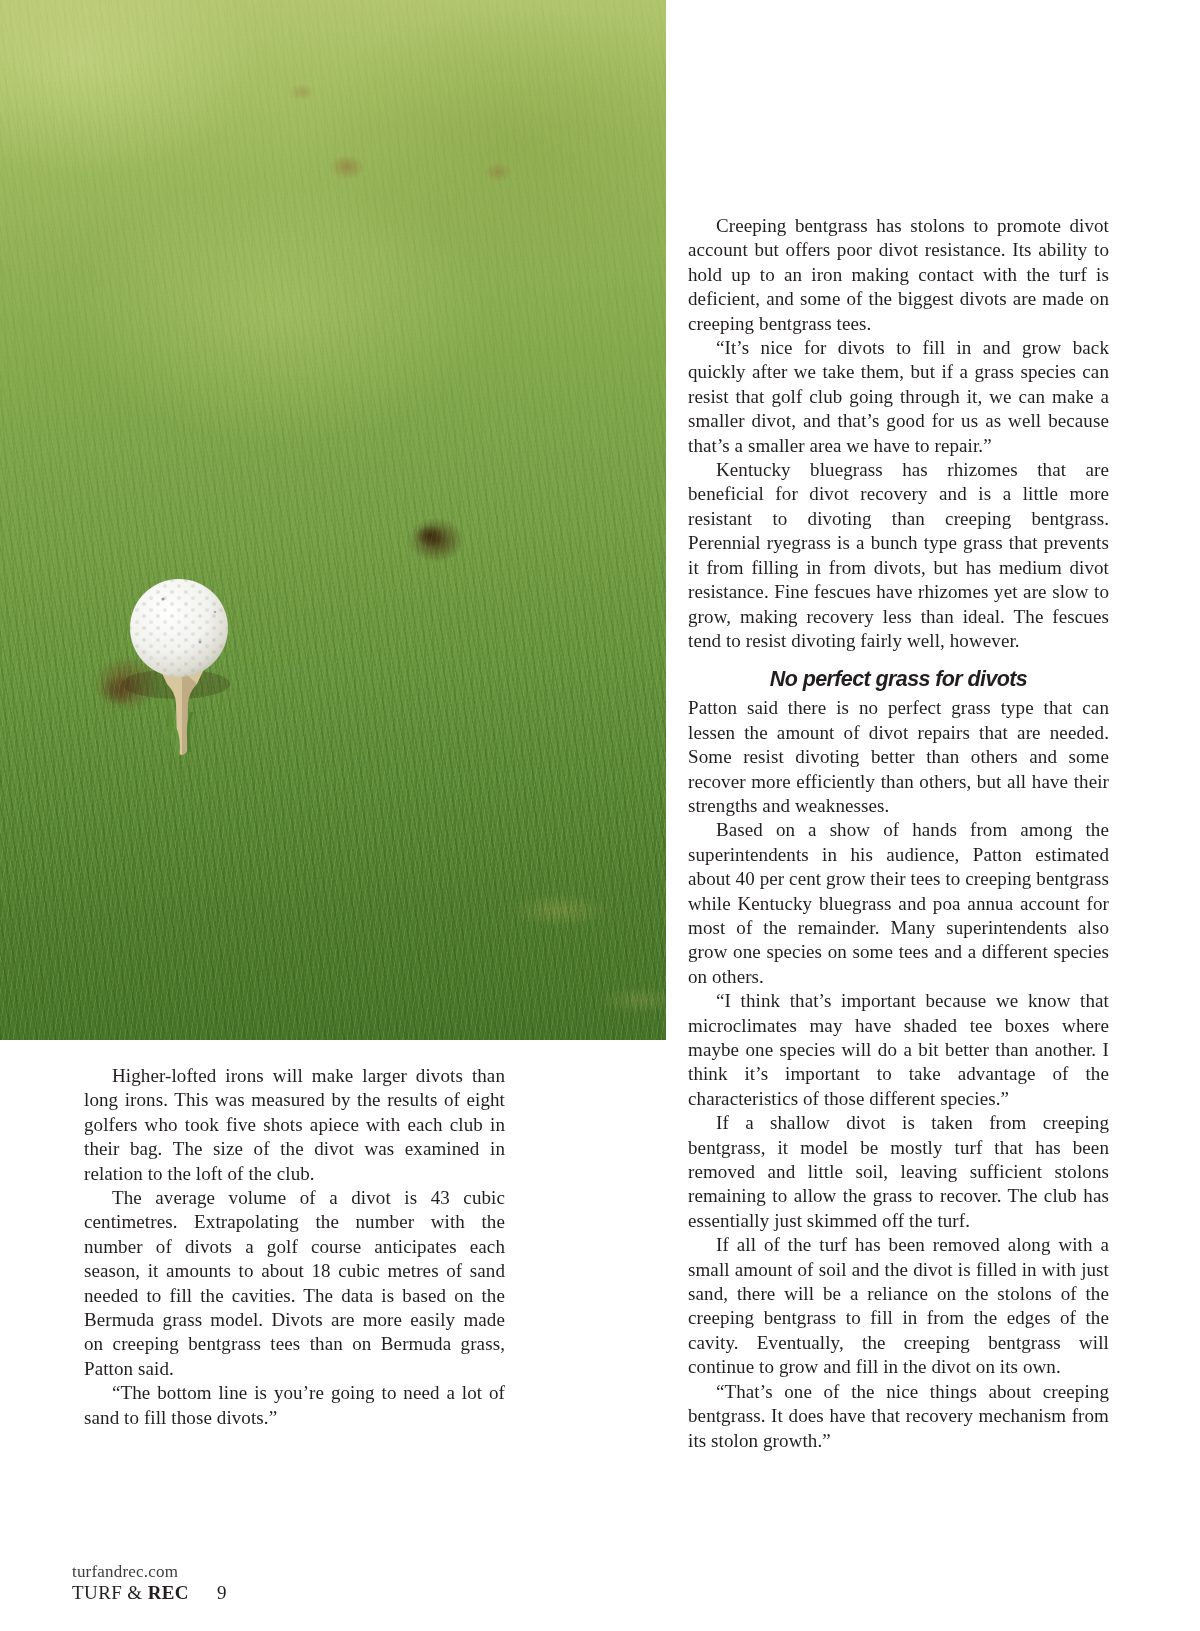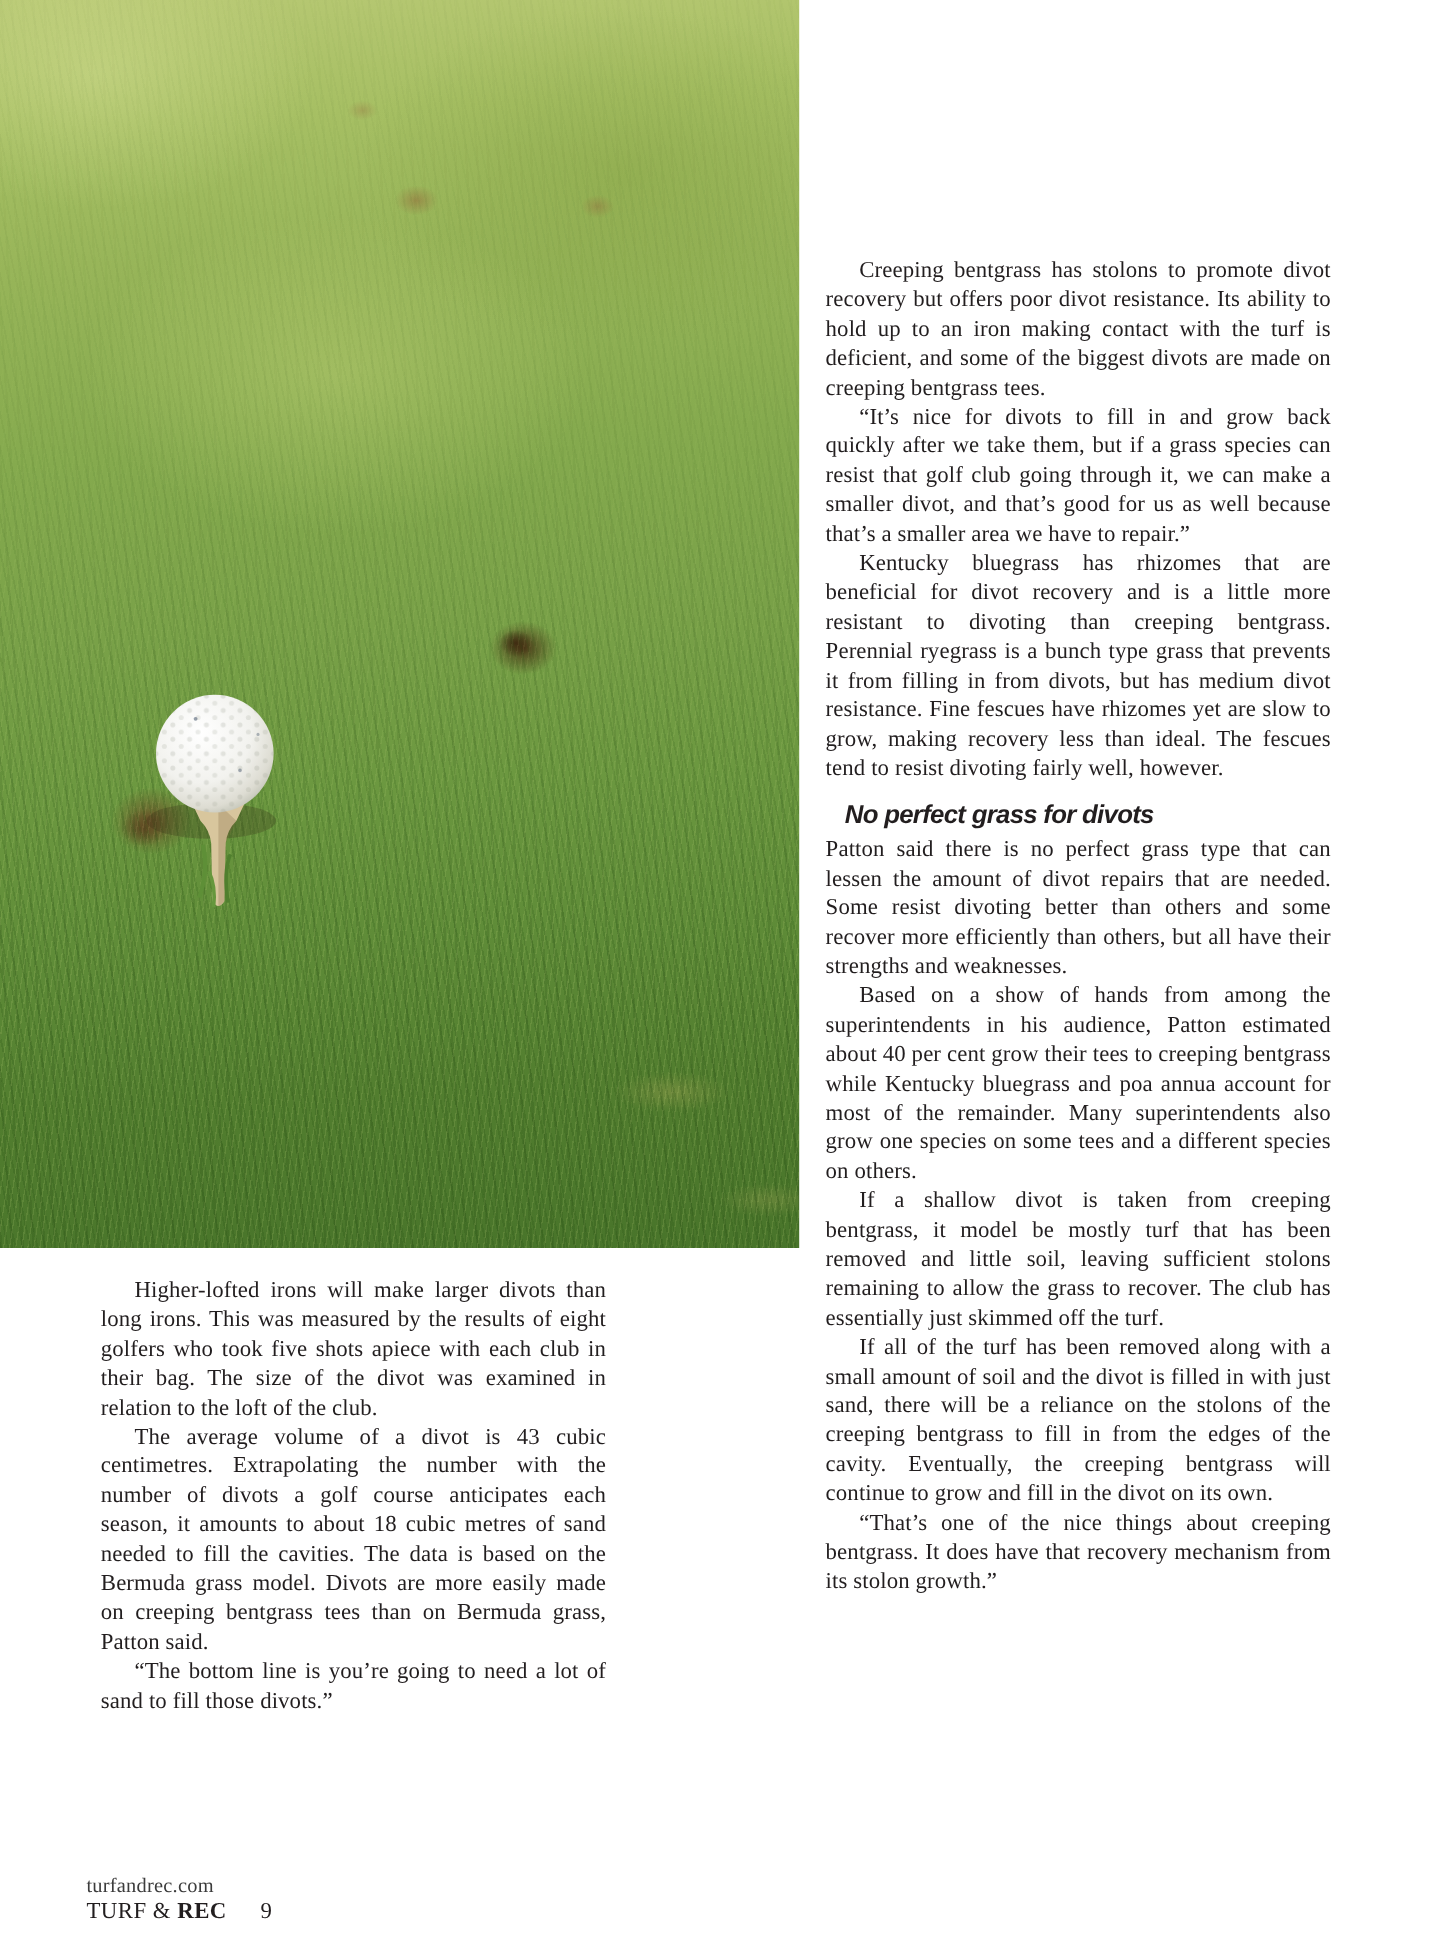--- a/index.html
+++ b/index.html
@@ -47,21 +47,21 @@
     letter-spacing:0.1px;
   }
   .col p { text-indent:28px; hyphens:auto; -webkit-hyphens:auto; }
   .col p.noindent { text-indent:0; }
   .col-left  { left:84px;  top:1064px; }
   .col-right { left:688px; top:214px;  }
   .subhead {
     font-family:"Liberation Sans", sans-serif;
     font-style:italic; font-weight:700;
     font-size:21.5px; line-height:26px; letter-spacing:-0.6px;
-    text-align:left; margin:13px 0 4px 16px;
+    text-align:center; margin:13px 0 4px 0;
   }
 
   
   .footer {
     position:absolute; left:72px; right:70px; top:1562px;
     display:flex; justify-content:space-between; align-items:baseline;flex-direction:column;
   }
   .site { font-size:17px; color:#3c3c3c; letter-spacing:0.2px; }
   .footer-right { display:flex; align-items:baseline;justify-content:center; }
   .brand { font-size:19px; letter-spacing:0.4px; color:#221e1f; }
@@ -105,26 +105,27 @@
     </svg>
   </div>
 
   <section class="col col-left">
     <p>Higher-lofted irons will make larger divots than long irons. This was measured by the results of eight golfers who took five shots apiece with each club in their bag. The size of the divot was examined in relation to the loft of the club.</p>
     <p>The average volume of a divot is 43 cubic centimetres. Extrapolating the number with the number of divots a golf course anticipates each season, it amounts to about 18 cubic metres of sand needed to fill the cavities. The data is based on the Bermuda grass model. Divots are more easily made on creeping bentgrass tees than on Bermuda grass, Patton said.</p>
     <p>“The bottom line is you’re going to need a lot of sand to fill those divots.”</p>
   </section>
 
   <section class="col col-right">
-    <p>Creeping bentgrass has stolons to promote divot recovery but offers poor divot resistance. Its ability to hold up to an iron making contact with the turf is deficient, and some of the biggest divots are made on creeping bentgrass tees.</p>
+    <p>Creeping bentgrass has stolons to promote divot account but offers poor divot resistance. Its ability to hold up to an iron making contact with the turf is deficient, and some of the biggest divots are made on creeping bentgrass tees.</p>
     <p>“It’s nice for divots to fill in and grow back quickly after we take them, but if a grass species can resist that golf club going through it, we can make a smaller divot, and that’s good for us as well because that’s a smaller area we have to repair.”</p>
     <p>Kentucky bluegrass has rhizomes that are beneficial for divot recovery and is a little more resistant to divoting than creeping bentgrass. Perennial ryegrass is a bunch type grass that prevents it from filling in from divots, but has medium divot resistance. Fine fescues have rhizomes yet are slow to grow, making recovery less than ideal. The fescues tend to resist divoting fairly well, however.</p>
     <h2 class="subhead">No perfect grass for divots</h2>
     <p class="noindent">Patton said there is no perfect grass type that can lessen the amount of divot repairs that are needed. Some resist divoting better than others and some recover more efficiently than others, but all have their strengths and weaknesses.</p>
     <p>Based on a show of hands from among the superintendents in his audience, Patton estimated about 40 per cent grow their tees to creeping bentgrass while Kentucky bluegrass and poa annua account for most of the remainder. Many superintendents also grow one species on some tees and a different species on others.</p>
+    <p>“I think that’s important because we know that microclimates may have shaded tee boxes where maybe one species will do a bit better than another. I think it’s important to take advantage of the characteristics of those different species.”</p>
     <p>If a shallow divot is taken from creeping bentgrass, it model be mostly turf that has been removed and little soil, leaving sufficient stolons remaining to allow the grass to recover. The club has essentially just skimmed off the turf.</p>
     <p>If all of the turf has been removed along with a small amount of soil and the divot is filled in with just sand, there will be a reliance on the stolons of the creeping bentgrass to fill in from the edges of the cavity. Eventually, the creeping bentgrass will continue to grow and fill in the divot on its own.</p>
     <p>“That’s one of the nice things about creeping bentgrass. It does have that recovery mechanism from its stolon growth.”</p>
   </section>
 
   <footer class="footer">
     <span class="site">turfandrec.com</span>
     <span class="footer-right">
       <span class="brand"><span>TURF &amp; </span><span class="bold">REC</span></span>
       <span class="pagenum">9</span>

